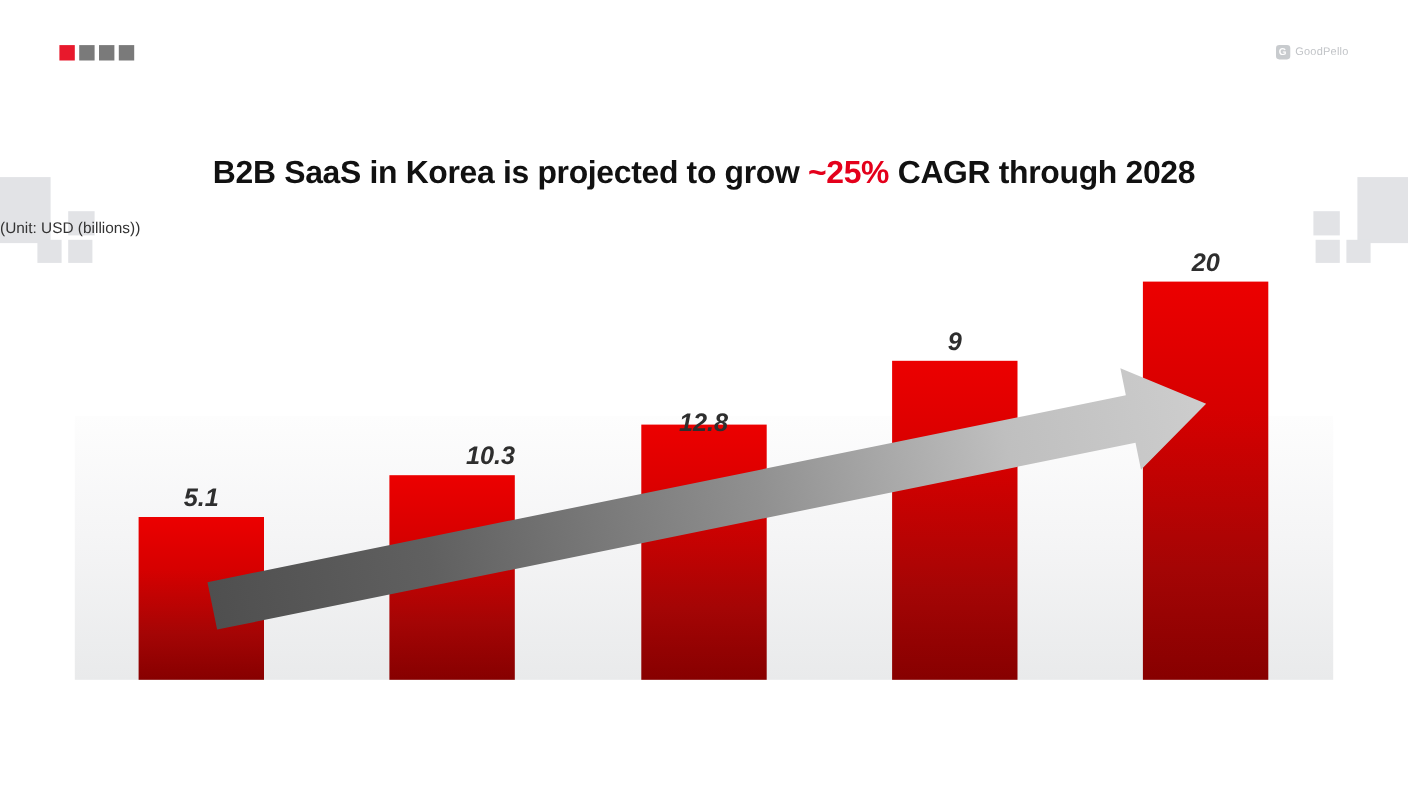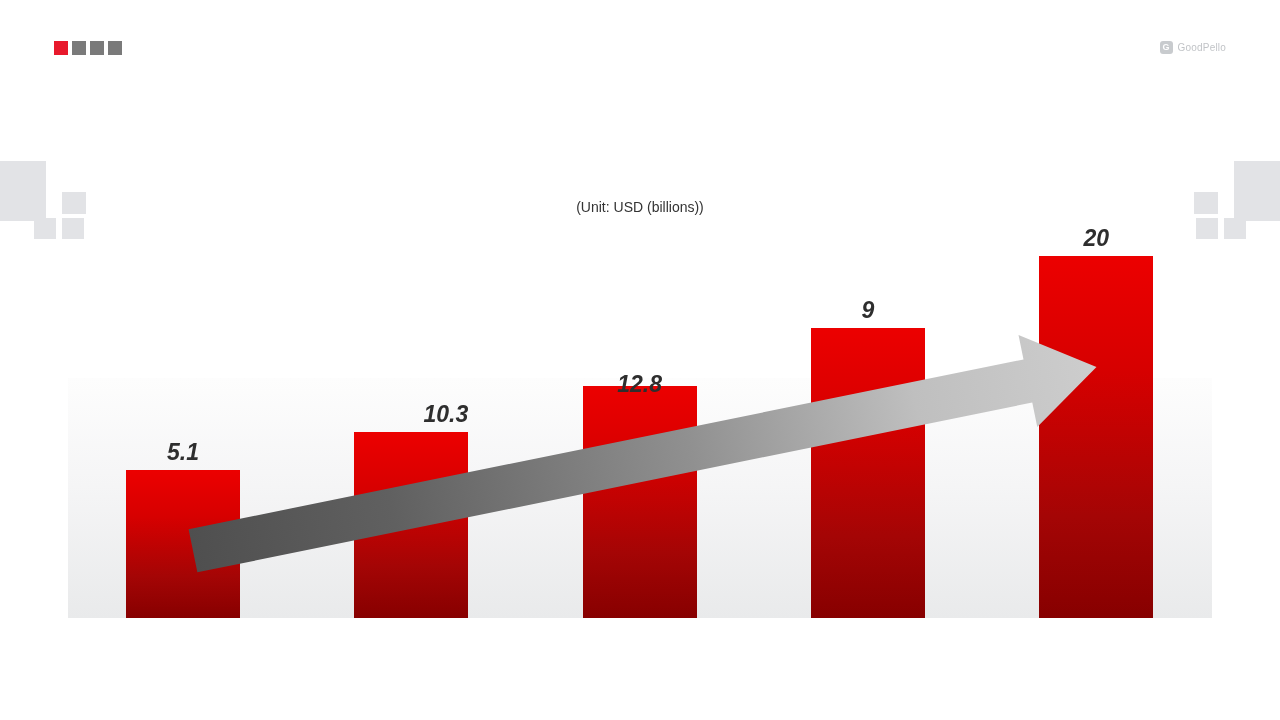--- a/index.html
+++ b/index.html
@@ -54,21 +54,21 @@
   .headline {
     position:absolute; top:141px; left:0; width:1280px;
     text-align:center;
     font-size:29px; font-weight:bold; color:#111111;
     letter-spacing:-0.3px;
   }
   .headline .hl { color:#E4001B; }
 
   .unit-note {
     position:absolute; top:199px; left:0; width:1280px;
-    text-align:center; font-size:14px; color:#333333;
+    font-size:14px; color:#333333;
   }
 
   
   #chart {
     position:absolute;
     left:68px; top:378px;
     width:1144px; height:240px;
   }
   .plot-bg {
     position:absolute; inset:0;
@@ -116,20 +116,23 @@
       <div class="swatch" style="background: rgb(122, 122, 122);"></div>
       <div class="swatch" style="background: rgb(122, 122, 122);"></div>
     </div>
 
 
   <div class="brand">
     <div class="brand-mark">G</div>
     <div class="brand-name">GoodPello</div>
   </div>
 
+  <div class="headline">
+    <span>B2B SaaS in Korea is projected to grow </span><span class="hl">~25%</span><span> CAGR through 2028</span>
+  </div>
 
   <div class="unit-note">(Unit: USD (billions))</div>
 
   <div id="chart">
     <div class="plot-bg"></div>
     <div class="bars" id="bars">
         <div class="bar-slot" style="left: 58px;">
           <div class="bar" title="2024: 8.2" style="height: 148.42px; background: linear-gradient(rgb(236, 0, 0) 0%, rgb(214, 0, 0) 32%, rgb(164, 5, 5) 72%, rgb(135, 0, 0) 100%);"></div>
         </div>
         <div class="bar-value" style="left: 58px; top: 60.58px;">5.1</div>

